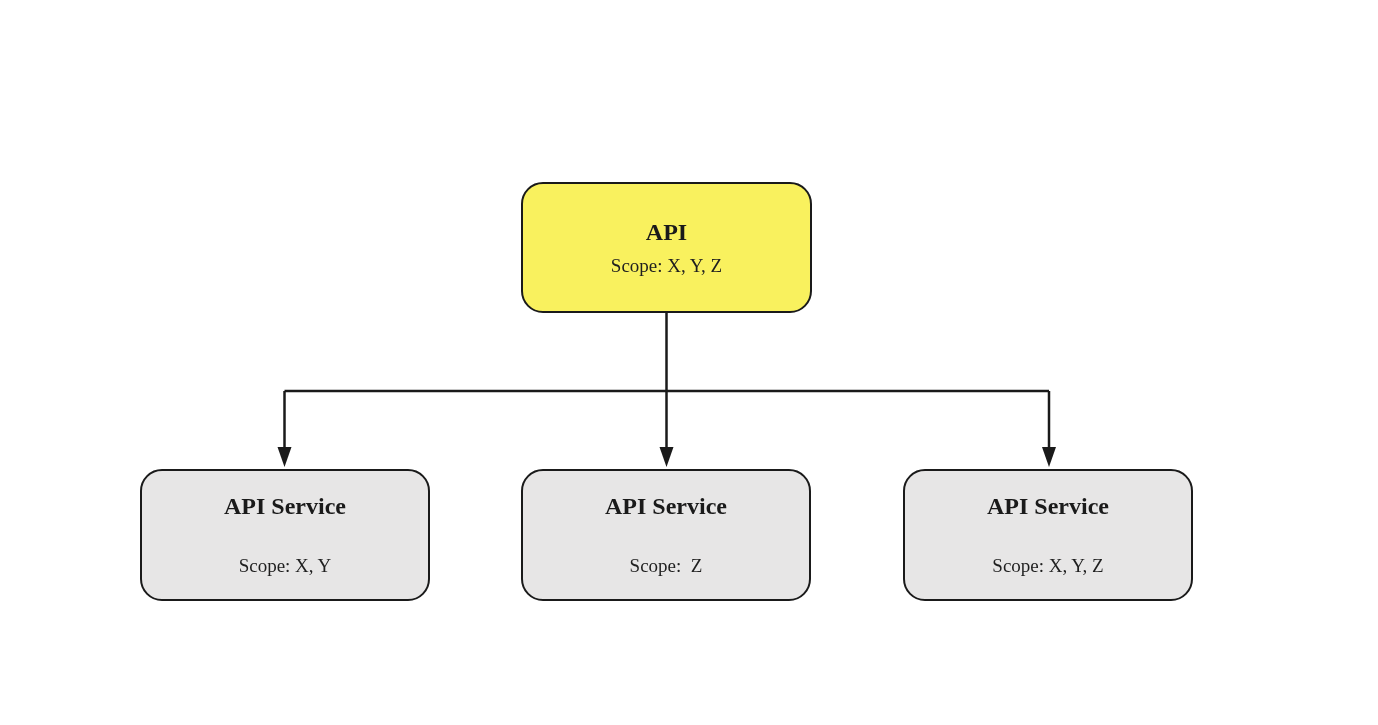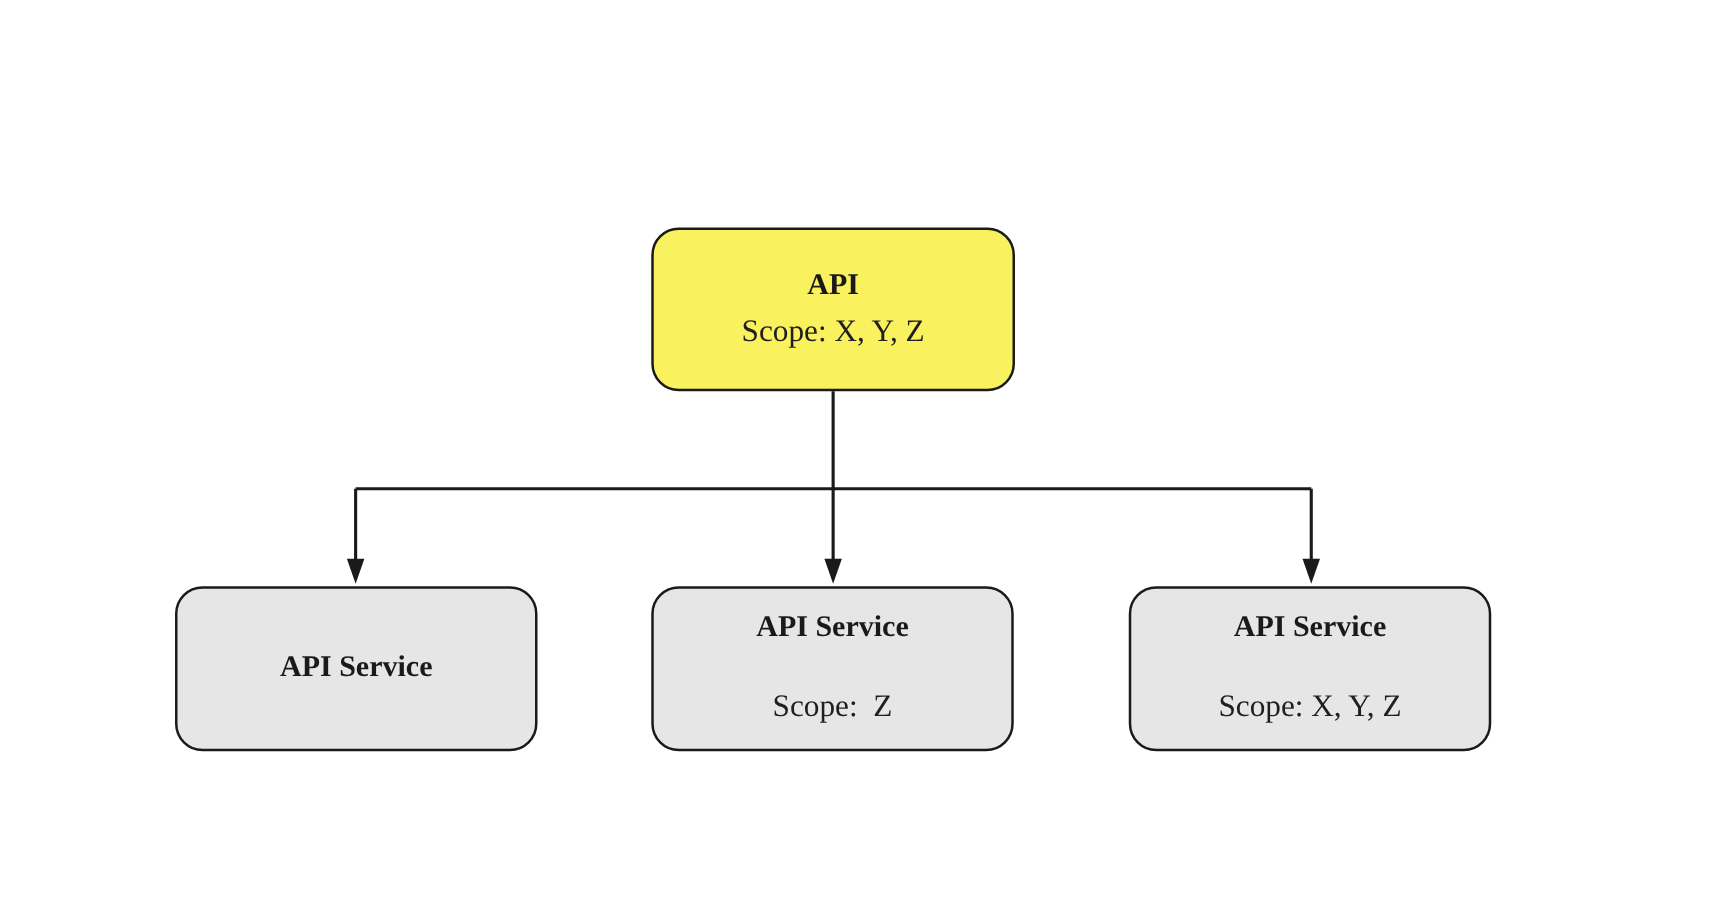--- a/index.html
+++ b/index.html
@@ -53,21 +53,21 @@
   .node-child-2 { left: 521px; }
   .node-child-3 { left: 903px; }
   .node-title {
     font-size: 24px;
     font-weight: 700;
     color: #1a1a1a;
     line-height: 1.3;
     white-space: pre;
   }
   .node-subtitle {
-    font-size: 25px;
+    font-size: 19px;
     font-weight: 400;
     color: #1f1f1f;
     line-height: 1.3;
     white-space: pre;
   }
 </style>
 </head>
 <body>
 
 <div class="canvas">
@@ -86,20 +86,21 @@
     </g>
   </svg>
 
   <div class="node node-root">
     <div class="node-title">API</div>
     <div class="node-subtitle">Scope: X, Y, Z</div>
   </div>
 
   <div class="node node-child node-child-1">
     <div class="node-title">API Service</div>
+    <div class="node-subtitle">Scope: X, Y</div>
   </div>
 
   <div class="node node-child node-child-2">
     <div class="node-title">API Service</div>
     <div class="node-subtitle">Scope:  Z</div>
   </div>
 
   <div class="node node-child node-child-3">
     <div class="node-title">API Service</div>
     <div class="node-subtitle">Scope: X, Y, Z</div>

